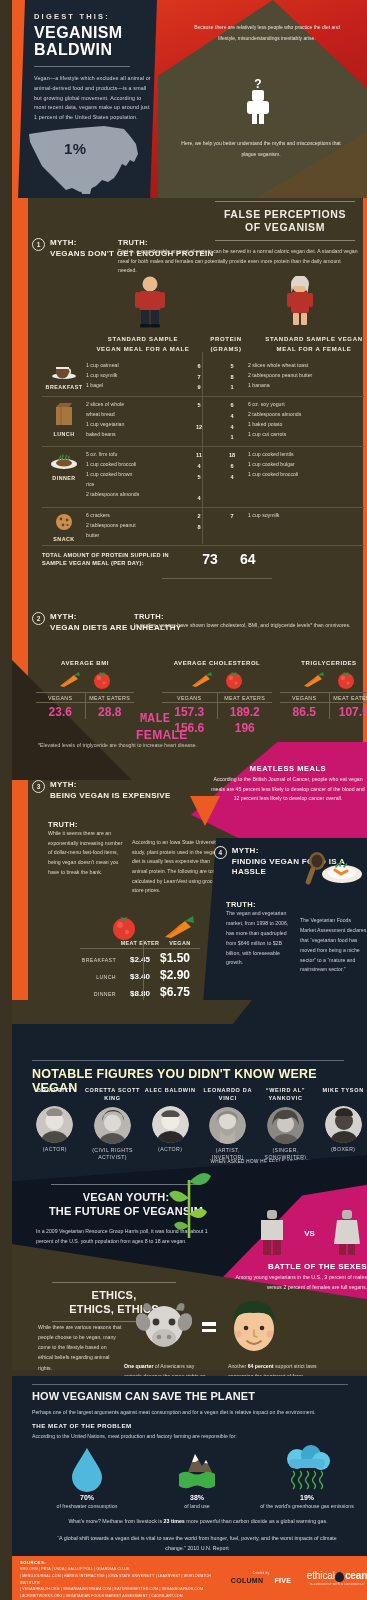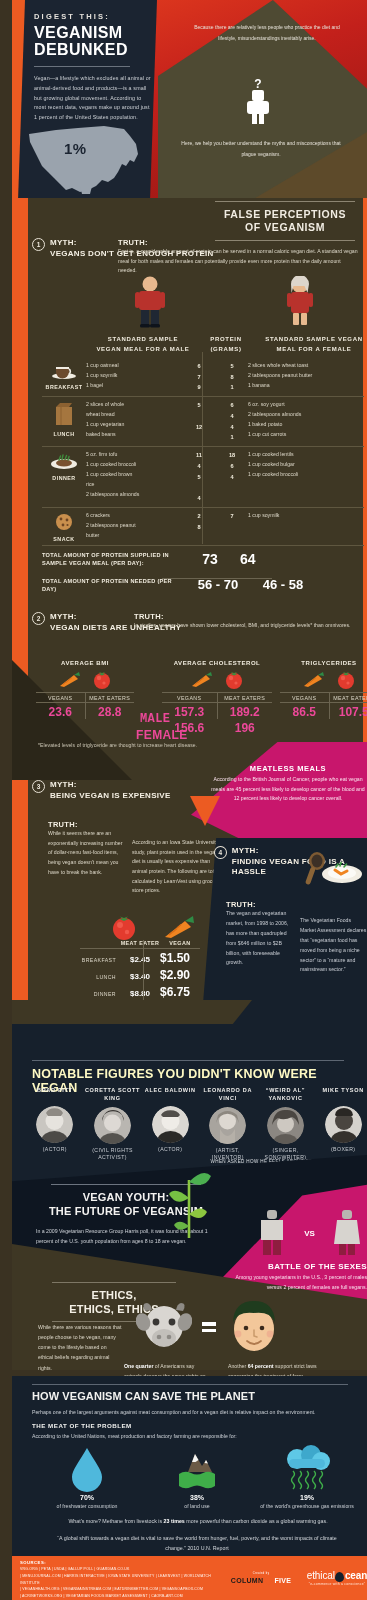--- a/index.html
+++ b/index.html
@@ -280,21 +280,21 @@
     <div class="hdr-red-grad"></div>
     <div class="hdr-olive-tri"></div>
     <div class="hdr-brown-tri"></div>
     <div class="hdr-orange-left"></div>
     <div class="hdr-dkpanel"></div>
 
     <div class="hdr-text">
       <div class="digest">DIGEST THIS:</div>
       <div class="hdr-title">
         <div>VEGANISM</div>
-        <div>DEBUNKED</div>
+        <div>BALDWIN</div>
       </div>
       <div class="hdr-rule"></div>
       <div class="hdr-body">Vegan—a lifestyle which excludes all animal or animal-derived food and products—is a small but growing global movement. According to most recent data, vegans make up around just 1 percent of the United States population.</div>
     </div>
 
     <div class="us-map">
       <svg viewBox="0 0 118 78" xmlns="http://www.w3.org/2000/svg">
         <path fill="#9aa3ad" d="M3 14 L30 10 L52 8 L78 6 L98 9 L104 16 L110 24 L112 34 L108 42
           L104 40 L100 46 L96 44 L92 52 L88 58 L82 62 L76 60 L70 66 L62 70 L54 72 L46 68
           L40 70 L34 64 L28 58 L22 52 L16 46 L12 38 L8 30 L4 22 Z"></path>
@@ -503,25 +503,20 @@
       </div>
       <div class="p-right">
         <div class="fitem">1 cup soymilk</div>
       </div>
     </div>
 
     <div class="tot-row">
       <div class="tot-lbl">TOTAL AMOUNT OF PROTEIN SUPPLIED IN SAMPLE VEGAN MEAL (PER DAY):</div>
       <div class="tot-v1">73</div>
       <div class="tot-v2">64</div>
-    </div>
-    <div class="tot-row2">
-      <div class="tot-lbl">TOTAL AMOUNT OF PROTEIN NEEDED (PER DAY)</div>
-      <div class="tot2-v1">56 - 70</div>
-      <div class="tot2-v2">46 - 58</div>
     </div>
   </div>
   <div class="tot-sep"></div>
 
   <div class="m2">
     <div class="myth-num">2</div>
     <div>
       <div class="myth-label">MYTH:</div>
       <div class="myth-label">VEGAN DIETS ARE UNHEALTHY</div>
     </div>

